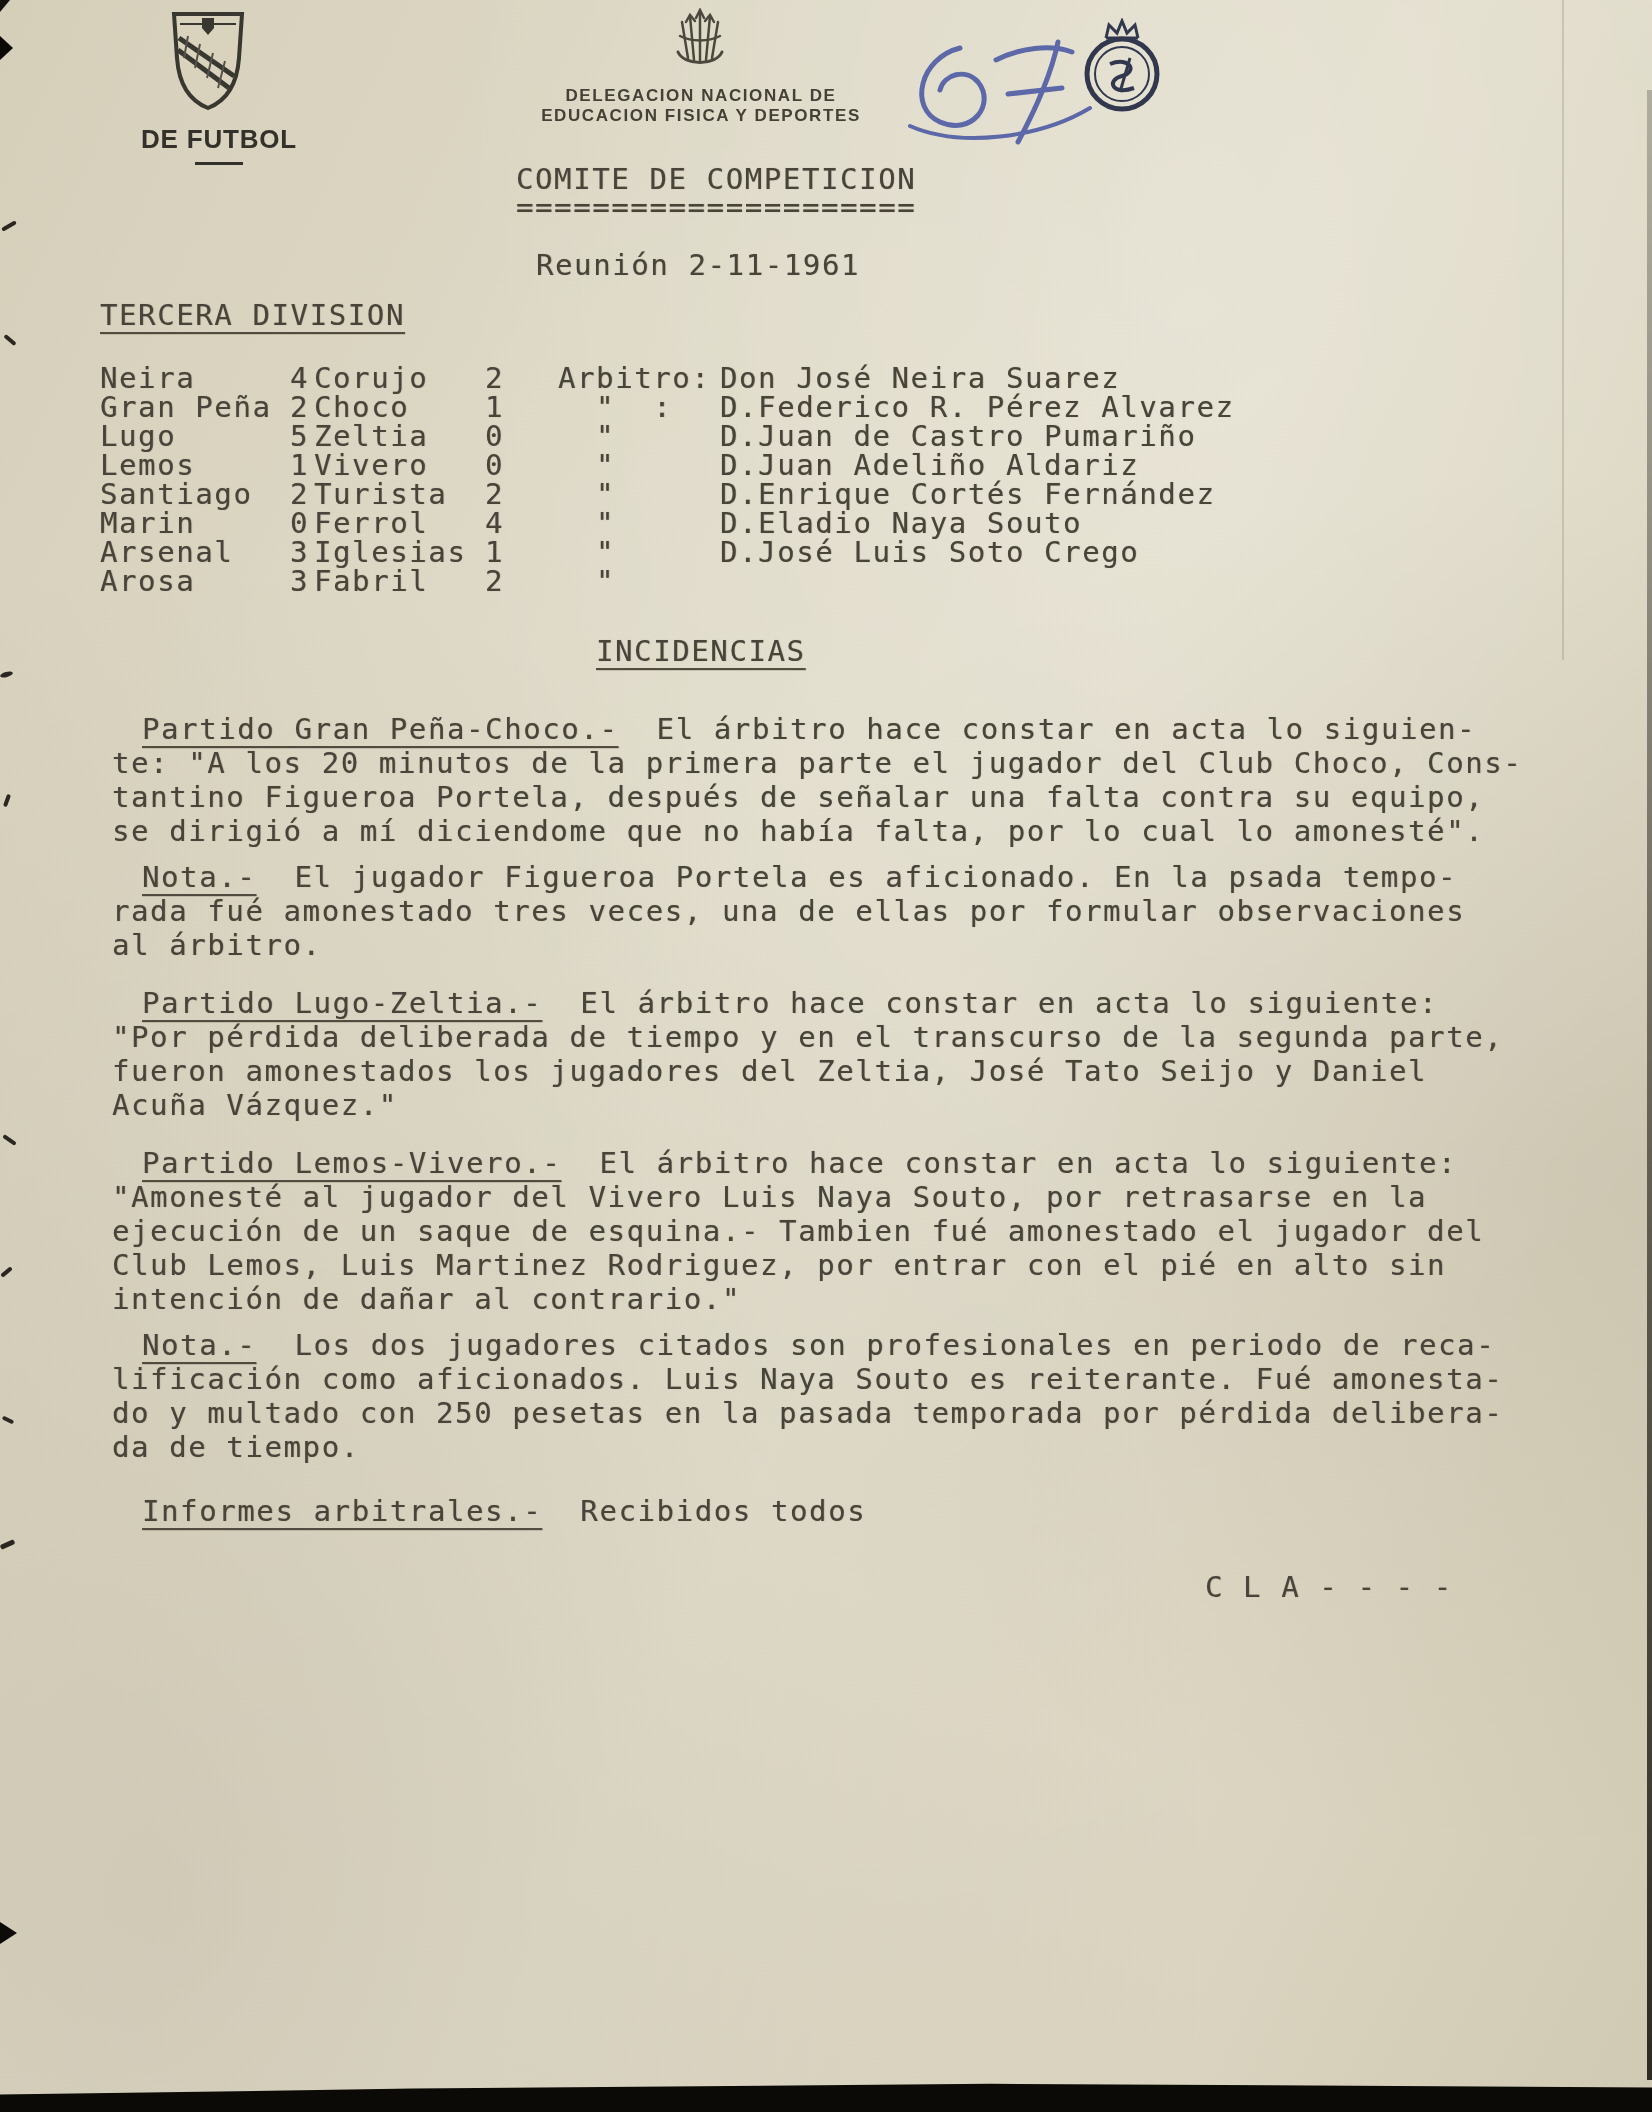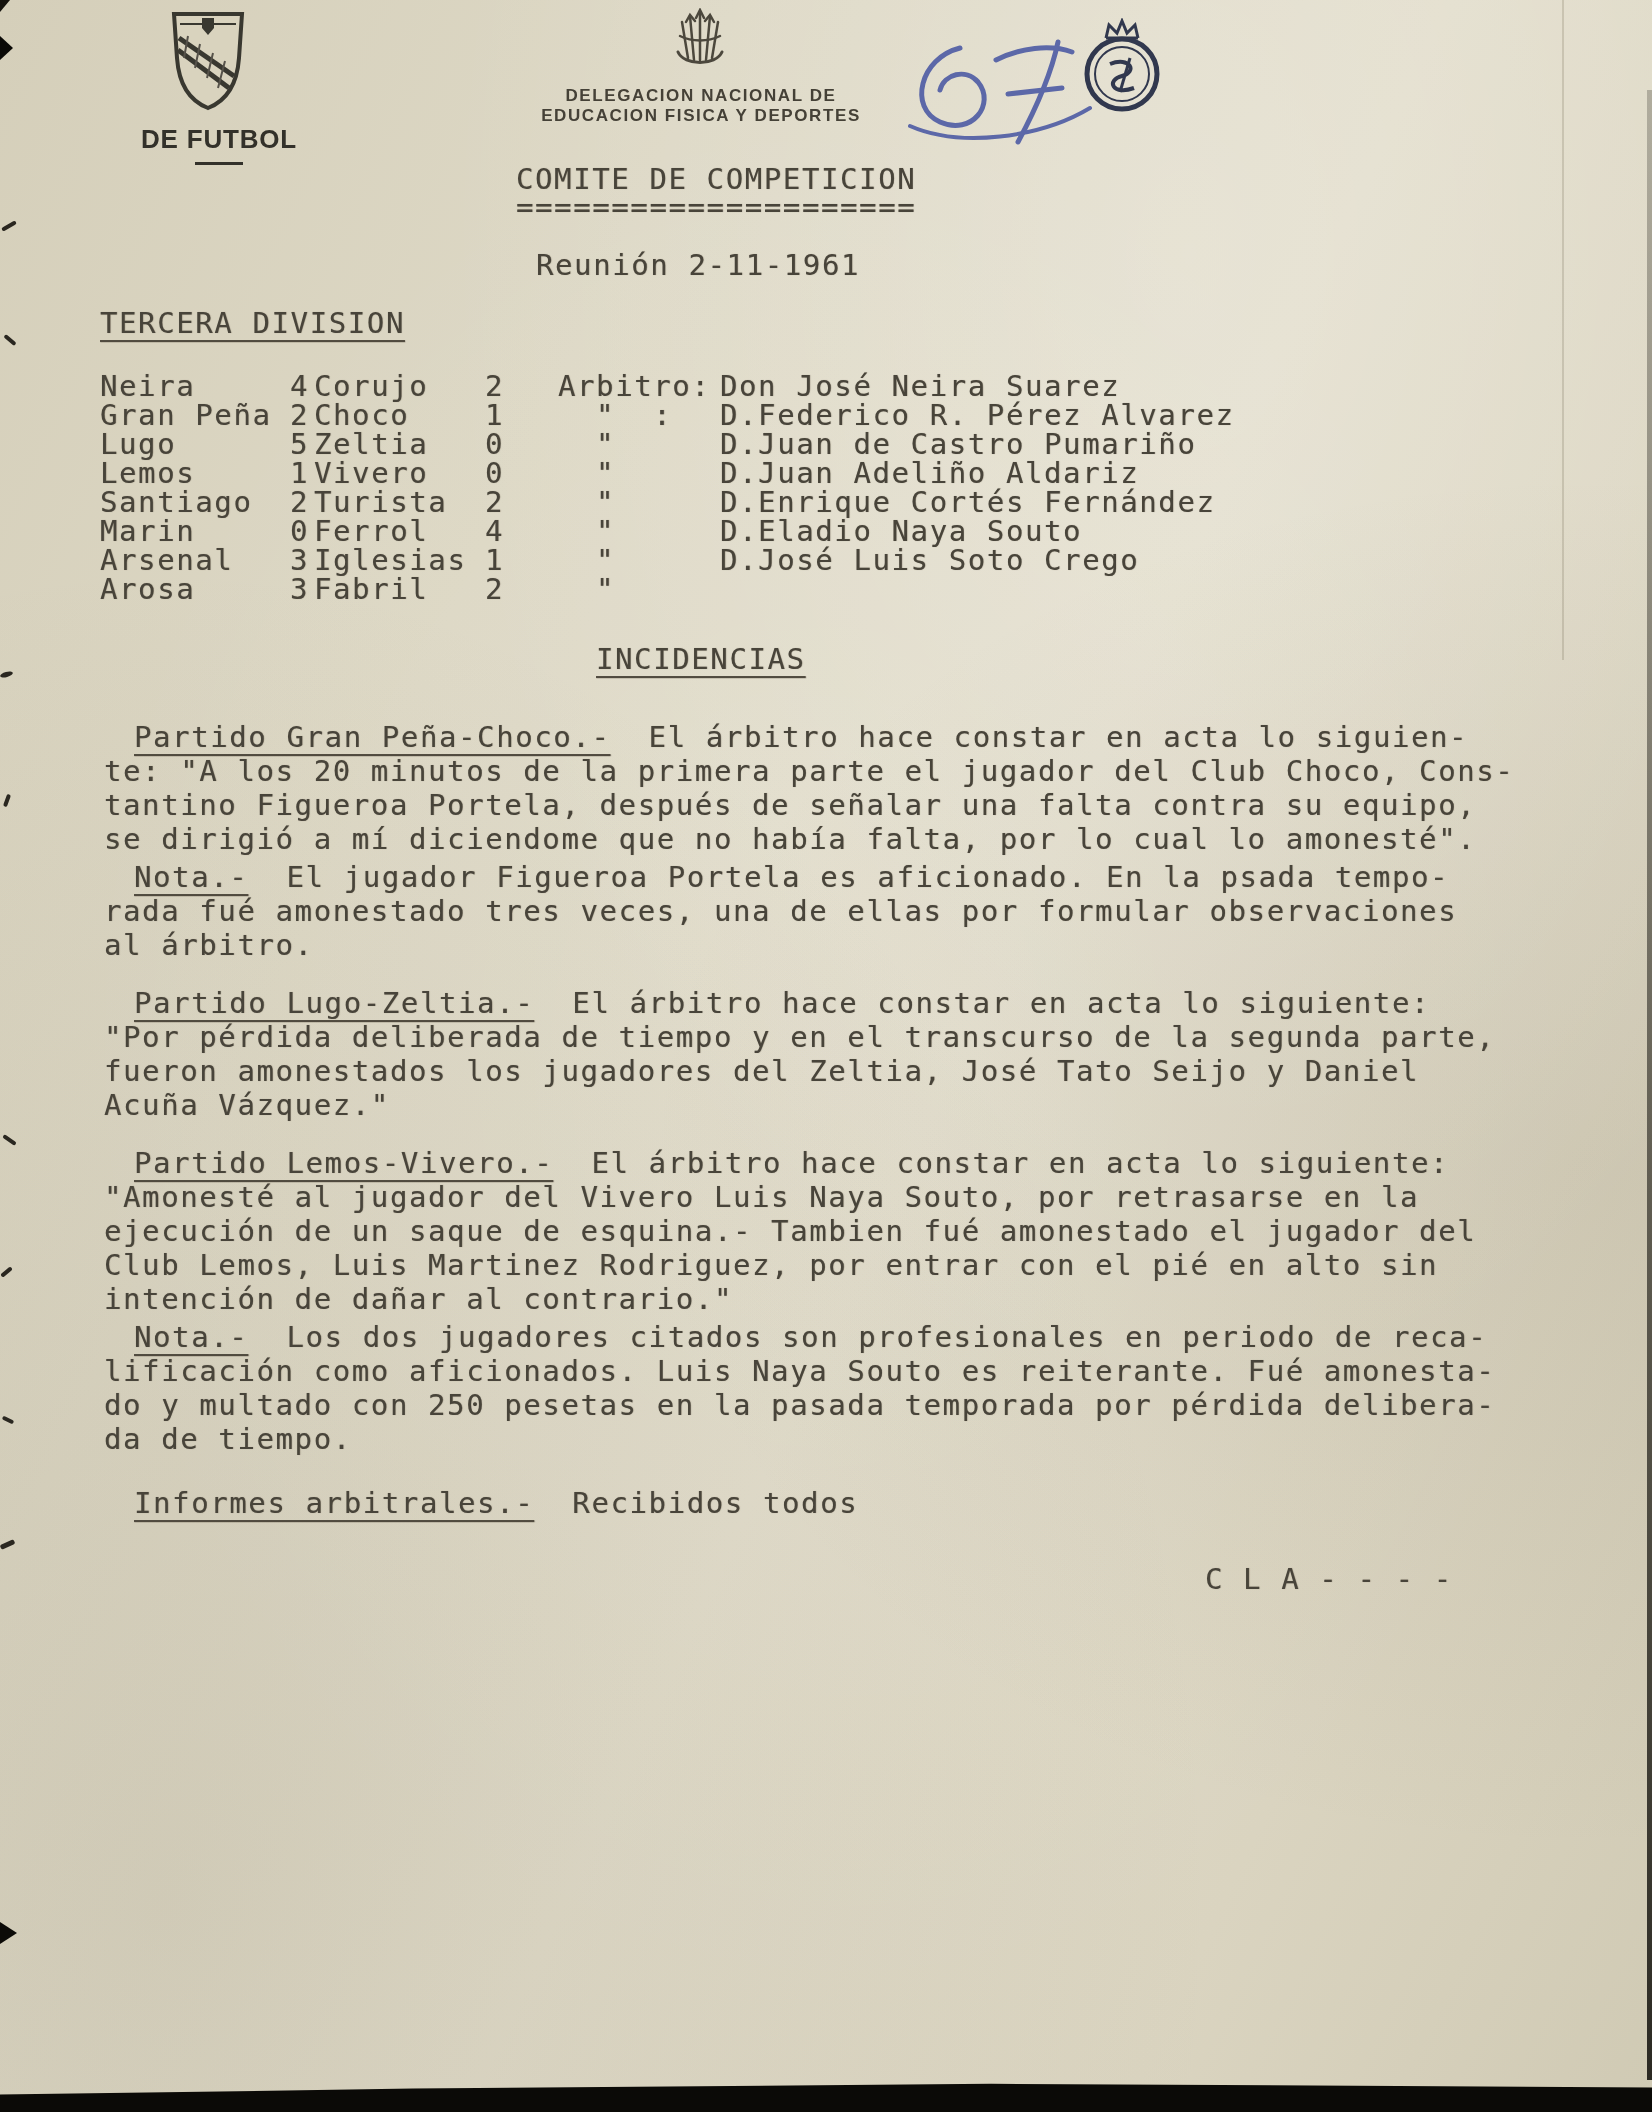--- a/index.html
+++ b/index.html
@@ -49,34 +49,34 @@
   }
   .doc-title{position:absolute;left:516px;top:162px;white-space:pre;}
   .doc-title-eq{position:absolute;left:516px;top:190px;white-space:pre;}
   .meeting{position:absolute;left:536px;top:248px;white-space:pre;}
   
   .shield{position:absolute;left:168px;top:6px;}
   .emblem{position:absolute;left:670px;top:8px;}
   .crest{position:absolute;left:1080px;top:18px;}
   .scribble{position:absolute;left:900px;top:30px;}
   
-  .doc-body{position:absolute;left:100px;top:306px;width:1490px;}
+  .doc-body{position:absolute;left:100px;top:298px;width:1490px;}
   .section-title{margin:0 0 18px 0;display:inline-block;}
   .match-table{margin-top:14px;}
   .m-row{position:relative;height:29px;}
   .m-row span{position:absolute;top:0;line-height:29px;white-space:pre;}
   .m-home{left:0;}
   .m-hs{left:190px;}
   .m-away{left:214px;}
   .m-as{left:385px;}
   .m-ref{left:458px;}
   .m-name{left:620px;}
   .inc-title{margin:38px 0 20px 496px;display:inline-block;}
   .inc-wrap{display:block;}
-  .block{white-space:pre;line-height:34px;text-indent:30px;margin:4px;}
+  .block{white-space:pre;line-height:34px;text-indent:30px;margin:12px;}
   .block.gap{margin-top:24px;}
   .block.gap2{margin-top:30px;}
   .footer-code{margin-top:42px;margin-left:1105px;white-space:pre;}
   
   .scan-bar{position:absolute;left:0;bottom:0;width:100%;height:30px;background:#0b0a07;
     clip-path:polygon(0 42%,25% 22%,60% 6%,100% 18%,100% 100%,0 100%);}
   .scan-right{position:absolute;right:0;top:90px;width:5px;height:1990px;
     background:linear-gradient(to bottom, rgba(30,28,22,0.25), rgba(15,14,10,0.85));}
   .corner-tl{position:absolute;left:0;top:0;width:10px;height:12px;background:#14120d;
     clip-path:polygon(0 0,100% 0,0 100%);}

